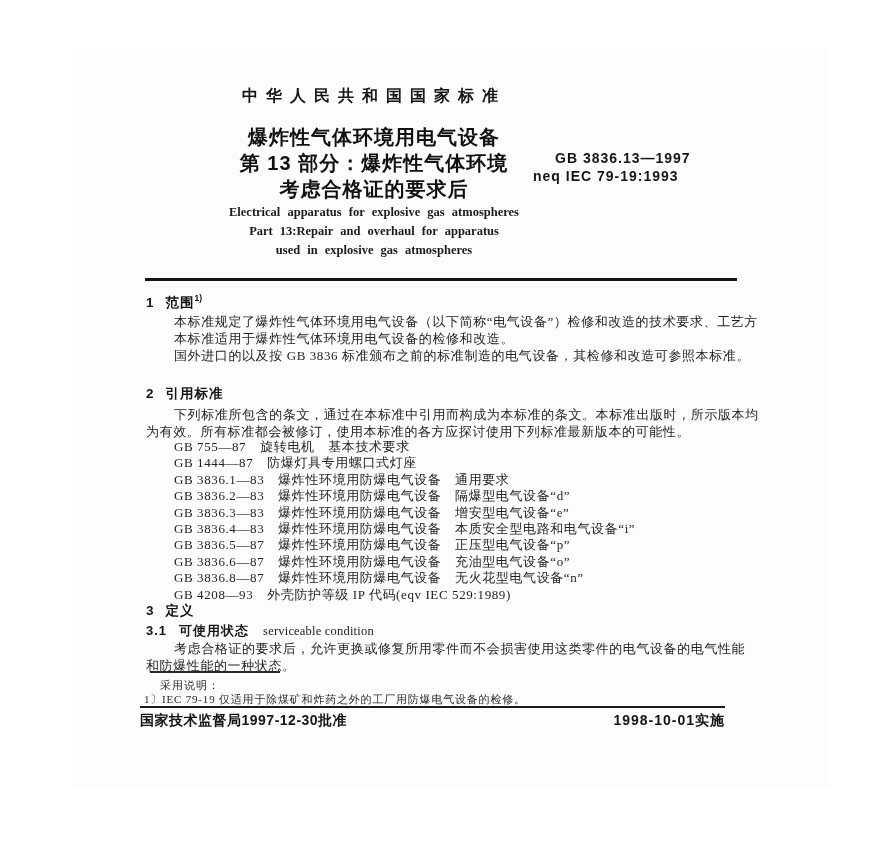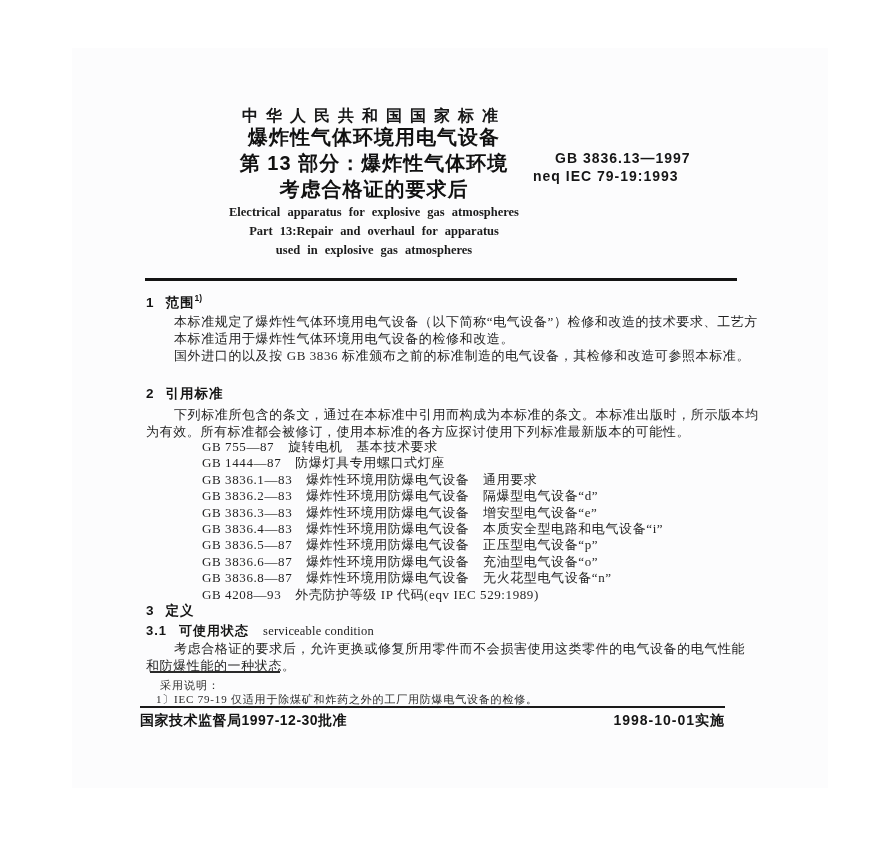--- a/index.html
+++ b/index.html
@@ -8,21 +8,21 @@
     font-family:"Liberation Serif","DejaVu Serif",serif;
     color:#1f1f1f;
     -webkit-font-smoothing:antialiased;
   }
   .canvas{position:relative;width:870px;height:842px;background:#ffffff;}
   .page{position:absolute;left:72px;top:48px;width:756px;height:740px;background:#fcfcfd;}
 
   .national-label{
     position:absolute;top:86px;left:0;width:748px;text-align:center;
     font-family:"Liberation Sans","DejaVu Sans",sans-serif;
-    font-weight:bold;font-size:16px;letter-spacing:8px;color:#161616;white-space:nowrap;margin-top:20px;
+    font-weight:bold;font-size:16px;letter-spacing:8px;color:#161616;white-space:nowrap;
   }
   .title-zh{
     position:absolute;top:124px;left:0;width:748px;text-align:center;
     font-family:"Liberation Sans","DejaVu Sans",sans-serif;
     font-weight:bold;font-size:20px;line-height:26px;letter-spacing:1px;color:#111;
   }
   .std-codes{
     position:absolute;top:149px;left:533px;width:180px;
     font-family:"Liberation Sans","DejaVu Sans",sans-serif;
     font-weight:bold;font-size:14px;line-height:18px;letter-spacing:1px;color:#161616;white-space:nowrap;
@@ -41,38 +41,38 @@
   }
   .sec-heading .sec-num{margin-right:11px;}
   .sec-heading sup{font-size:8.5px;letter-spacing:0;}
 
   .body-block{
     position:absolute;left:146px;width:596px;
     font-size:13px;line-height:17px;letter-spacing:0.6px;color:#1f1f1f;white-space:nowrap;
   }
   .indent{padding-left:28px;}
 
-  .ref-list{position:absolute;left:174px;width:568px;font-size:13px;letter-spacing:0.6px;color:#1f1f1f;margin-left:28px;}
+  .ref-list{position:absolute;left:174px;width:568px;font-size:13px;letter-spacing:0.6px;color:#1f1f1f;}
   .ref-row{height:16.4px;line-height:16.4px;white-space:nowrap;}
   .ref-code{margin-right:14px;}
 
   .sub-heading{
     position:absolute;left:146px;top:622px;white-space:nowrap;
     font-family:"Liberation Sans","DejaVu Sans",sans-serif;
     font-weight:bold;font-size:13px;color:#161616;letter-spacing:1px;
   }
   .sub-heading .sub-num{margin-right:12px;text-align:right;}
   .sub-heading .term-en{
     font-family:"Liberation Serif","DejaVu Serif",serif;
     font-weight:normal;font-size:12.5px;letter-spacing:0.2px;margin-left:14px;color:#222;
   }
 
   .fn-rule{position:absolute;top:671px;left:150px;width:130px;height:2px;background:#2a2a2a;}
   .fn-label{position:absolute;top:678px;left:160px;font-size:11px;letter-spacing:1px;color:#2a2a2a;white-space:nowrap;}
-  .fn-note{position:absolute;top:692px;left:156px;font-size:11px;letter-spacing:0.8px;color:#2a2a2a;white-space:nowrap;}
+  .fn-note{position:absolute;top:692px;left:144px;font-size:11px;letter-spacing:0.8px;color:#2a2a2a;white-space:nowrap;}
 
   .footer-rule{position:absolute;top:706px;left:140px;width:585px;height:2px;background:#1a1a1a;}
   .doc-footer-left{
     position:absolute;top:712px;left:140px;white-space:nowrap;
     font-family:"Liberation Sans","DejaVu Sans",sans-serif;
     font-weight:bold;font-size:14px;letter-spacing:0.5px;color:#141414;
   }
   .doc-footer-right{
     position:absolute;top:712px;left:440px;width:285px;text-align:right;white-space:nowrap;
     font-family:"Liberation Sans","DejaVu Sans",sans-serif;

